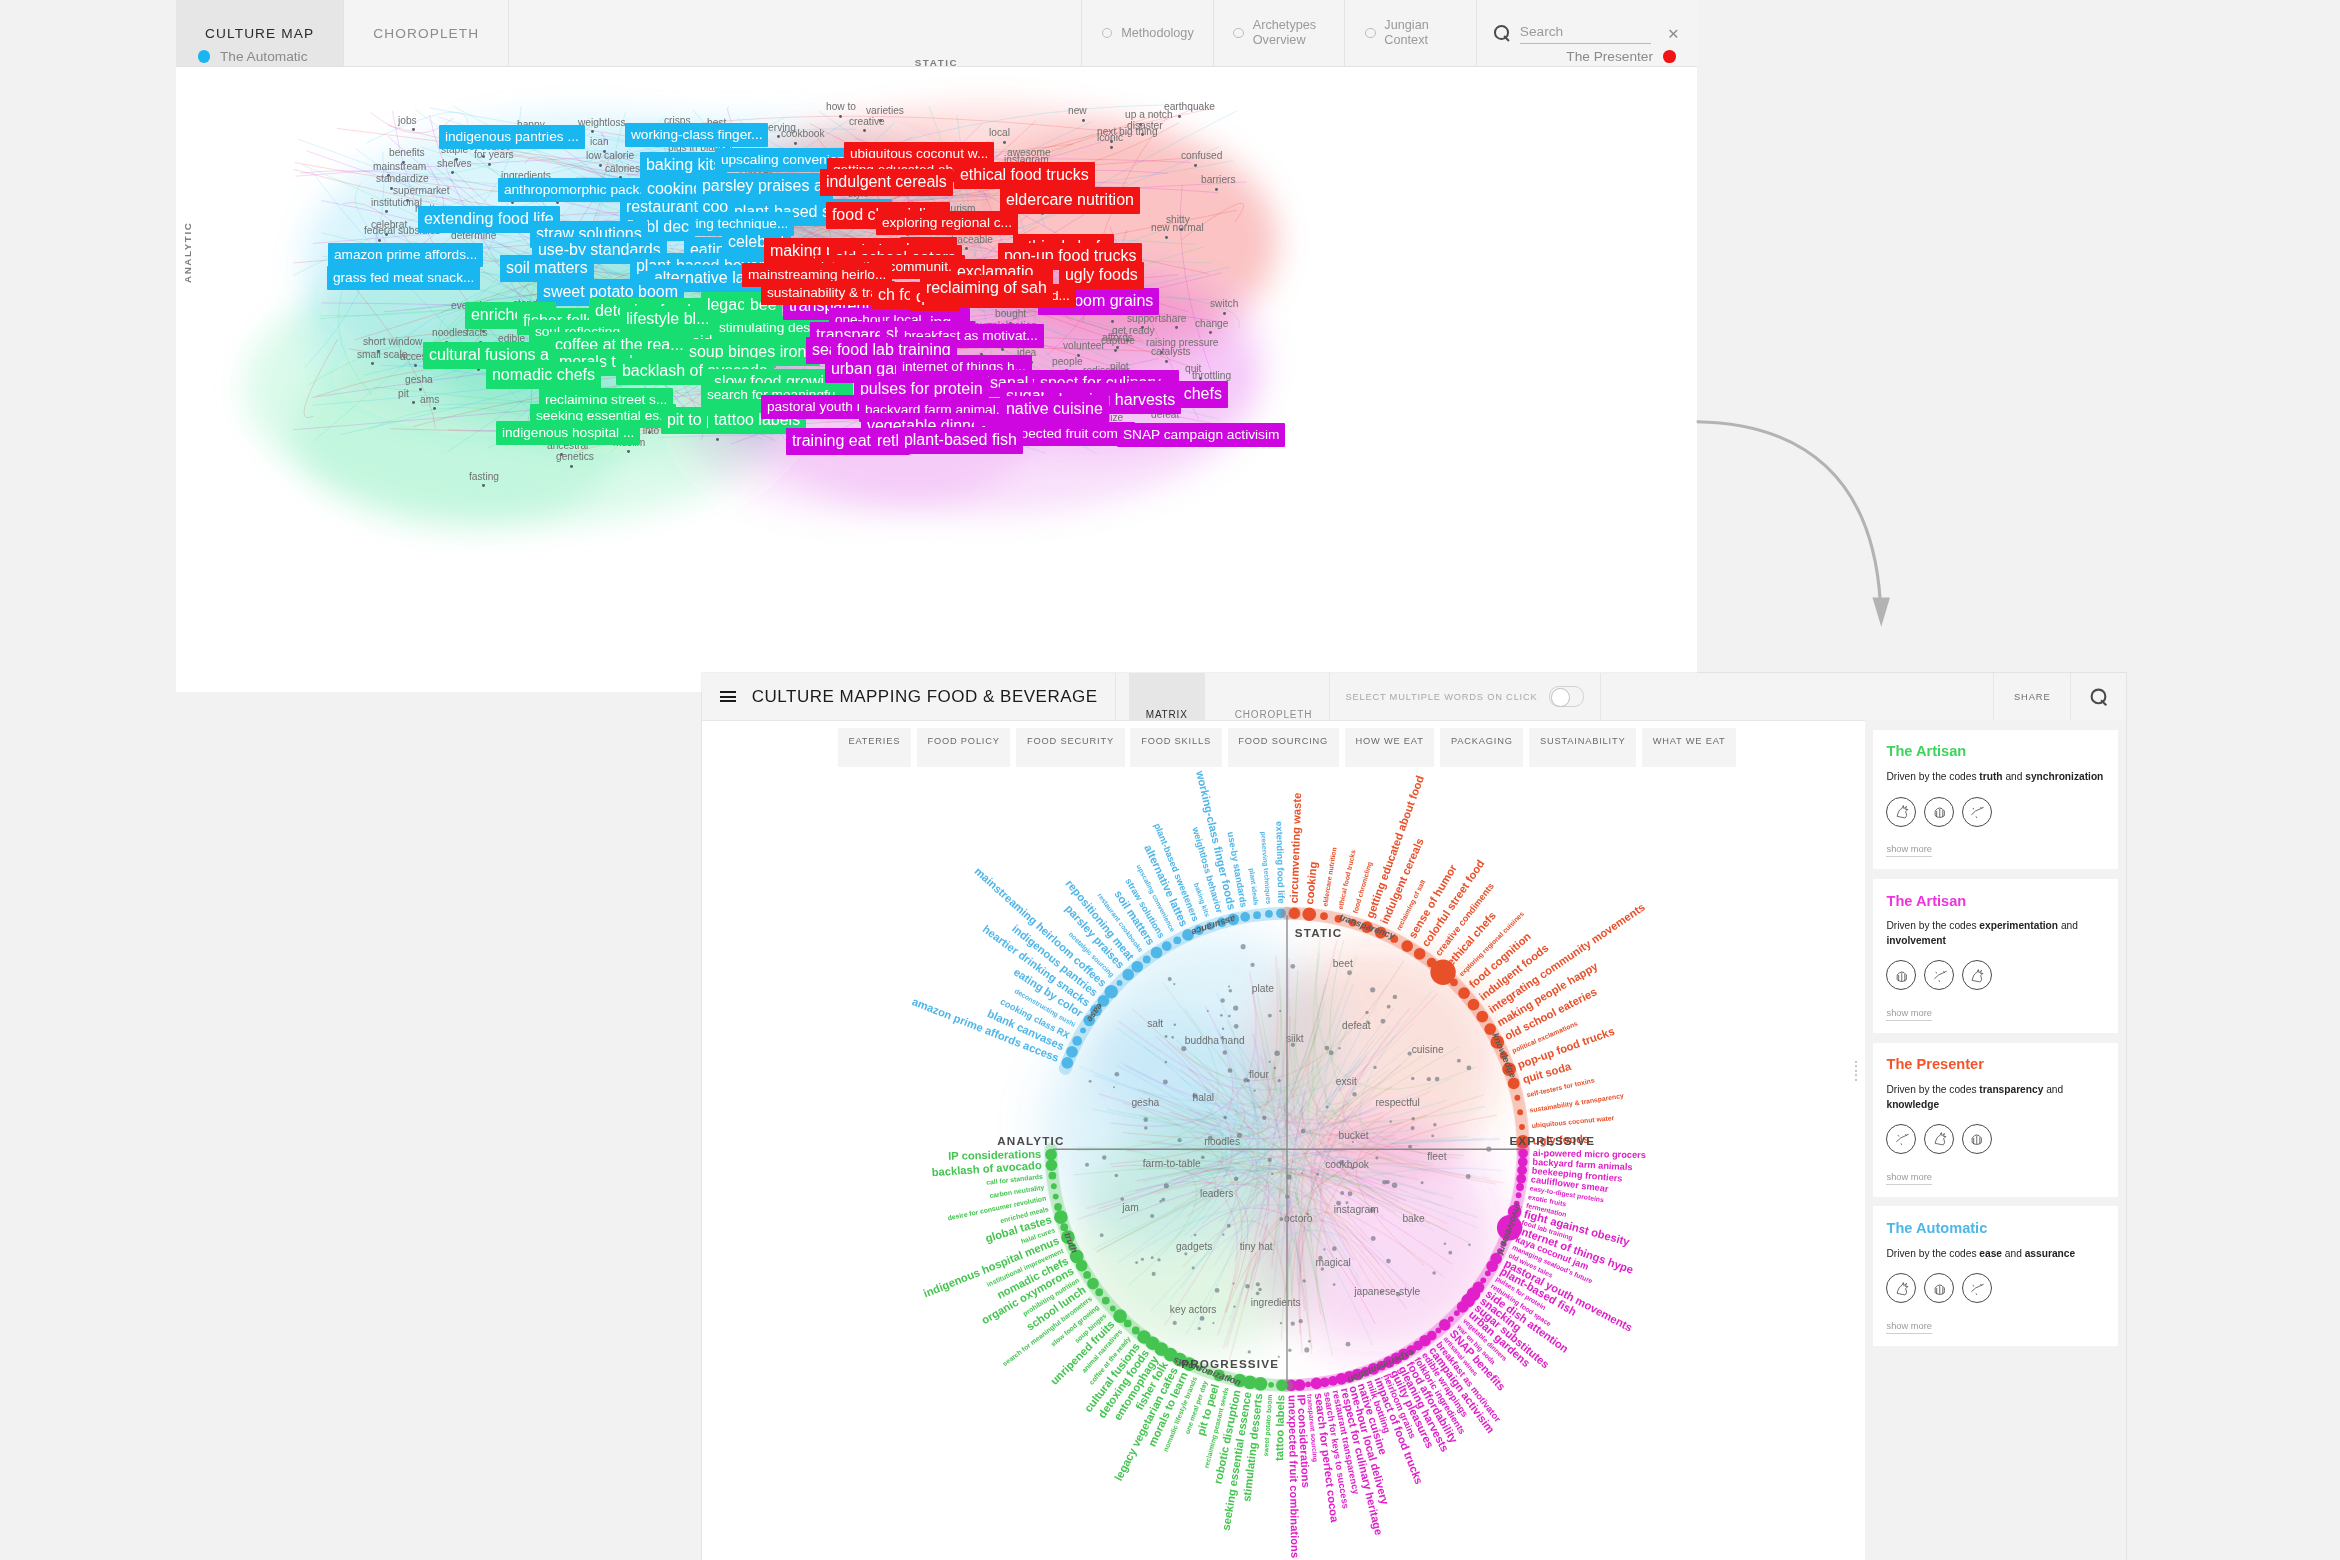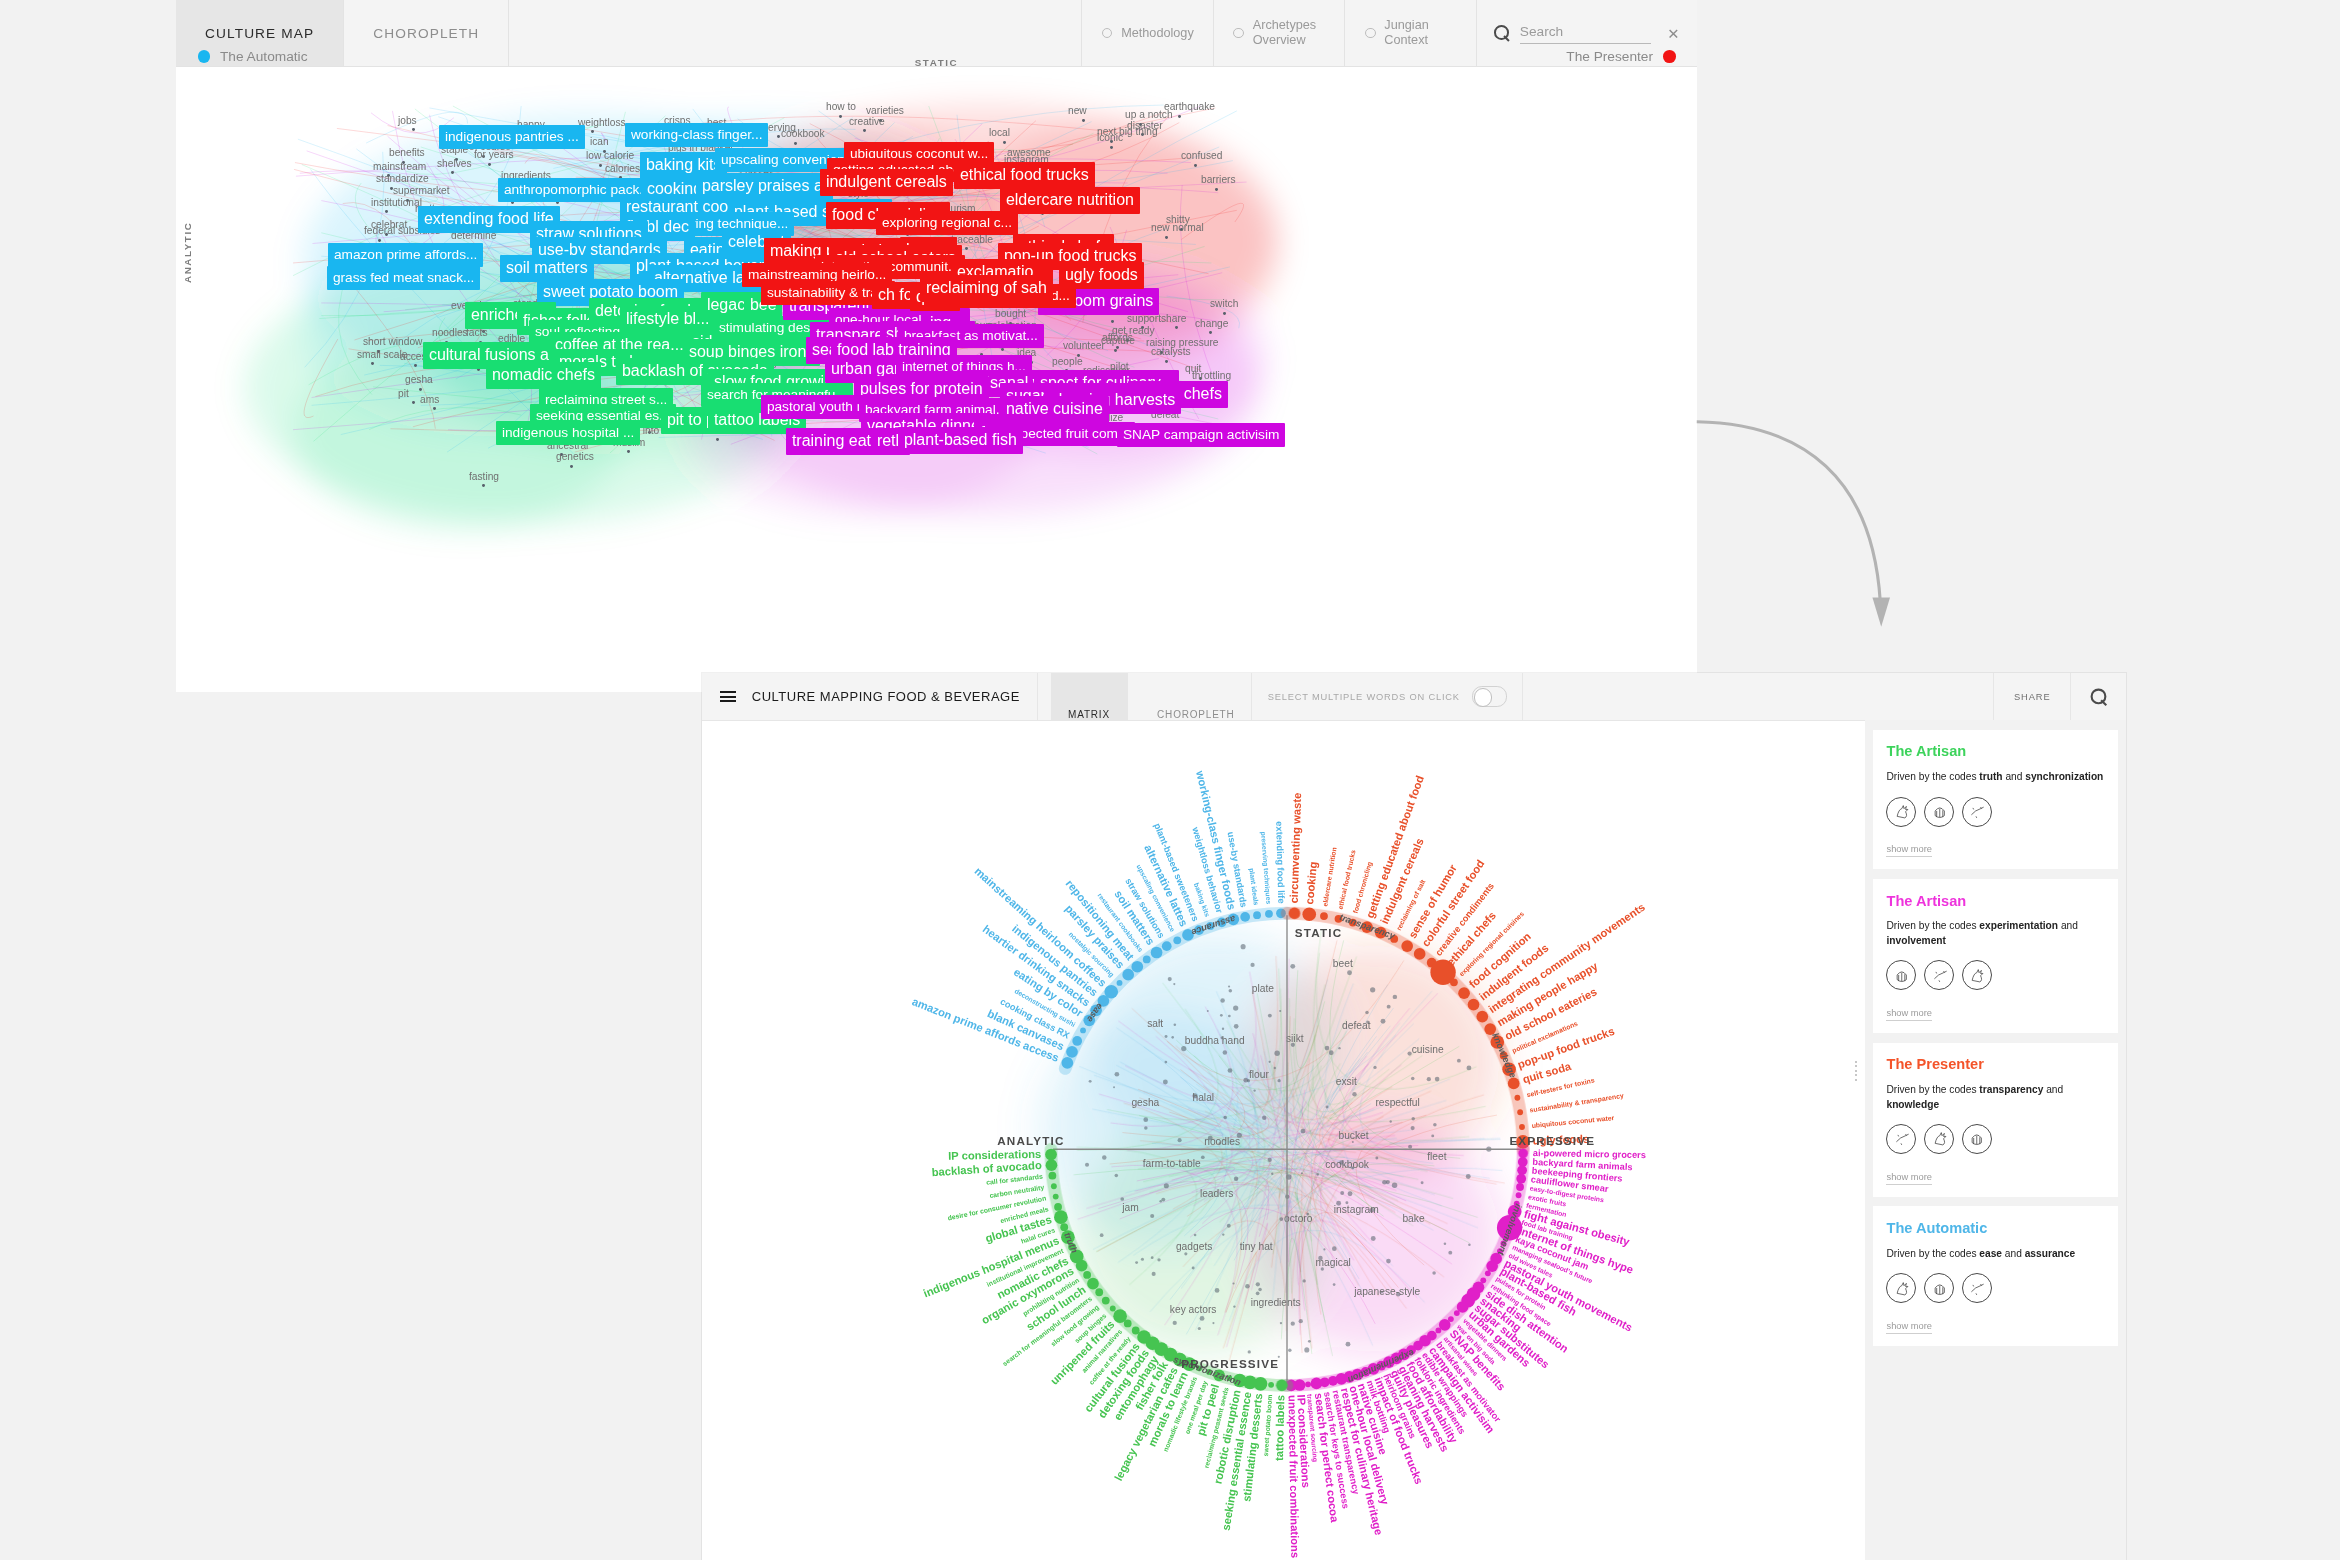--- a/index.html
+++ b/index.html
@@ -82,21 +82,21 @@
     position:absolute;left:702px;top:673px;width:1424px;height:887px;
     background:#ffffff;box-shadow:0 0 0 1px rgba(0,0,0,.06);overflow:hidden;
   }
   .w2-topbar{
     position:absolute;left:0;top:0;width:1424px;height:47px;background:#f4f4f4;
     display:flex;align-items:stretch;border-bottom:1px solid #e6e6e6;
   }
   .w2-brandcell{display:flex;align-items:center;gap:15.6px;padding:0 17.6px 0 17.6px;border-right:1px solid #e6e6e6;}
   .burger2{width:16.6px;display:flex;flex-direction:column;gap:2.9px;cursor:pointer;}
   .burger2 i{display:block;height:2px;background:#1a1a1a;}
-  .brandtitle2{font-size:13px;letter-spacing:0.5px;color:#1b1b1b;white-space:nowrap;}
+  .brandtitle2{font-size:17px;letter-spacing:0.5px;color:#1b1b1b;white-space:nowrap;}
   .w2-tab{display:flex;align-items:flex-end;padding:0 16.6px;font-size:10px;letter-spacing:0.8px;color:#8d8d8d;border-right:1px solid #e6e6e6;cursor:pointer;white-space:nowrap;margin-left:13px;}
   .w2-tab.active{background:#e6e6e6;color:#2b2b2b;}
   .w2-toggle-cell{display:flex;align-items:center;gap:11.7px;padding:0 15.6px;border-right:1px solid #e6e6e6;}
   .toglabel{font-size:9.3px;letter-spacing:0.8px;color:#a8a8a8;white-space:nowrap;}
   .toggle{width:33px;height:18.5px;border-radius:9.8px;background:#f4f4f4;border:1px solid #d2d2d2;position:relative;cursor:pointer;}
   .toggle .knob{position:absolute;left:1px;top:1px;width:16.6px;height:16.6px;border-radius:50%;background:#fff;border:1px solid #bfbfbf;}
   .w2-spacer{flex:1;border-right:1px solid #e6e6e6;}
   .w2-share{display:flex;align-items:center;padding:0 19.5px;font-size:9.3px;letter-spacing:0.9px;color:#6f6f6f;border-right:1px solid #e6e6e6;cursor:pointer;}
   .w2-searchicon{display:flex;align-items:center;justify-content:center;width:55px;cursor:pointer;}
 
@@ -857,20 +857,31 @@
           <span>SHARE</span>
         </div>
       <div class="w2-searchicon">
         <span class="mag" style="transform:scale(1.05)">
             <span class="c"></span>
             <span class="h"></span>
           </span>
       </div>
     </div>
 
+    <div class="catbar" id="cat-bar">
+        <div class="cat">EATERIES</div>
+        <div class="cat">FOOD POLICY</div>
+        <div class="cat">FOOD SECURITY</div>
+        <div class="cat">FOOD SKILLS</div>
+        <div class="cat">FOOD SOURCING</div>
+        <div class="cat">HOW WE EAT</div>
+        <div class="cat">PACKAGING</div>
+        <div class="cat">SUSTAINABILITY</div>
+        <div class="cat">WHAT WE EAT</div>
+      </div>
 
     <div class="radialwrap">
       <svg class="radial" id="radial-svg" width="1034" height="800" viewBox="0 0 1060 820">
           <defs>
             <filter id="rb">
               <feGaussianBlur stdDeviation="22"></feGaussianBlur>
             </filter>
           </defs>
           <g filter="url(#rb)">
             <ellipse cx="457.4425808015926" cy="296.37726639744255" rx="128.8" ry="119.60000000000001" fill="#4FB6E8" opacity="0.17"></ellipse>

